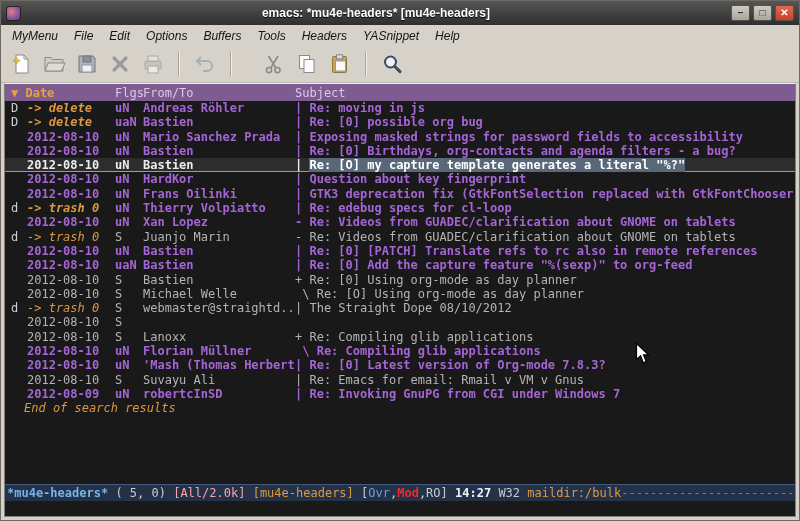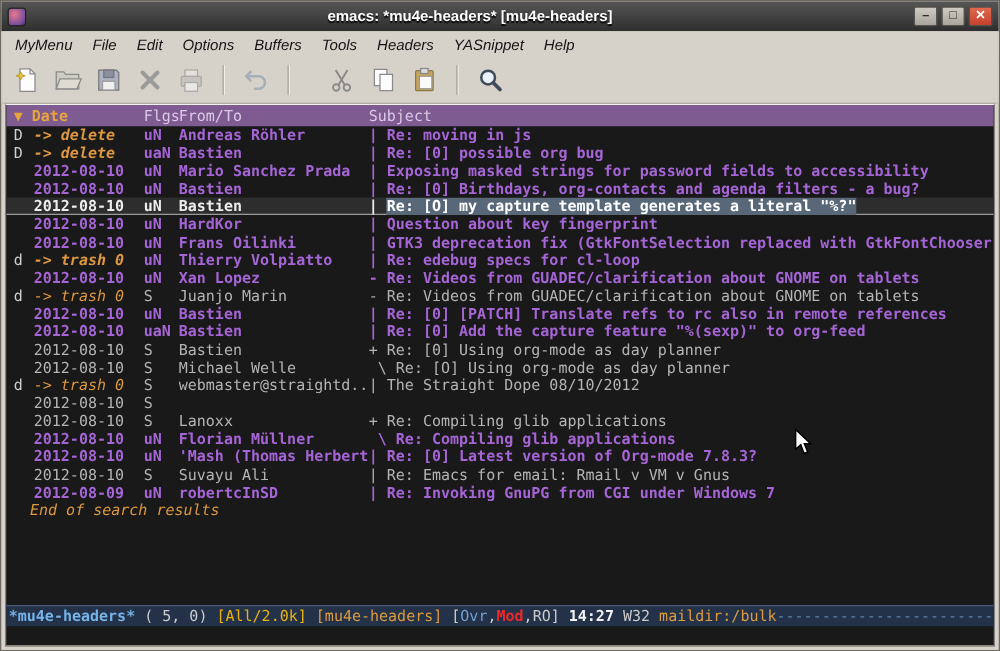--- a/index.html
+++ b/index.html
@@ -92,21 +92,21 @@
   .spacer { flex:1; }
 
   .modeline {
     flex:0 0 17px; background:var(--c-modeline_bg,#233149);
     border-top:1px solid #44597c;
     display:flex; align-items:center; padding-left:2px; white-space:pre;
     overflow:hidden;
   }
   .ml-buffer { color:var(--c-ml_buffer,#76b4e8); font-weight:bold; }
   .ml-plain  { color:var(--c-ml_plain,#cbcbcb); }
-  .ml-bright { color:#eab308; }
+  .ml-bright { color:#fca5a5; }
   .ml-mode   { color:var(--c-ml_mode,#de9b3c); }
   .ml-ovr    { color:var(--c-ml_ovr,#729fcf); }
   .ml-mod    { color:var(--c-ml_mod,#ef2929); font-weight:bold; }
   .ml-time   { color:#f2f2f2; font-weight:bold; }
   .ml-dashes { color:var(--c-ml_dashes,#5f87af); }
 
   .echo-area { flex:0 0 15px; }
 
   .cursor { position:absolute; left:634px; top:341px; width:15px; height:23px; z-index:10; }
 </style>

